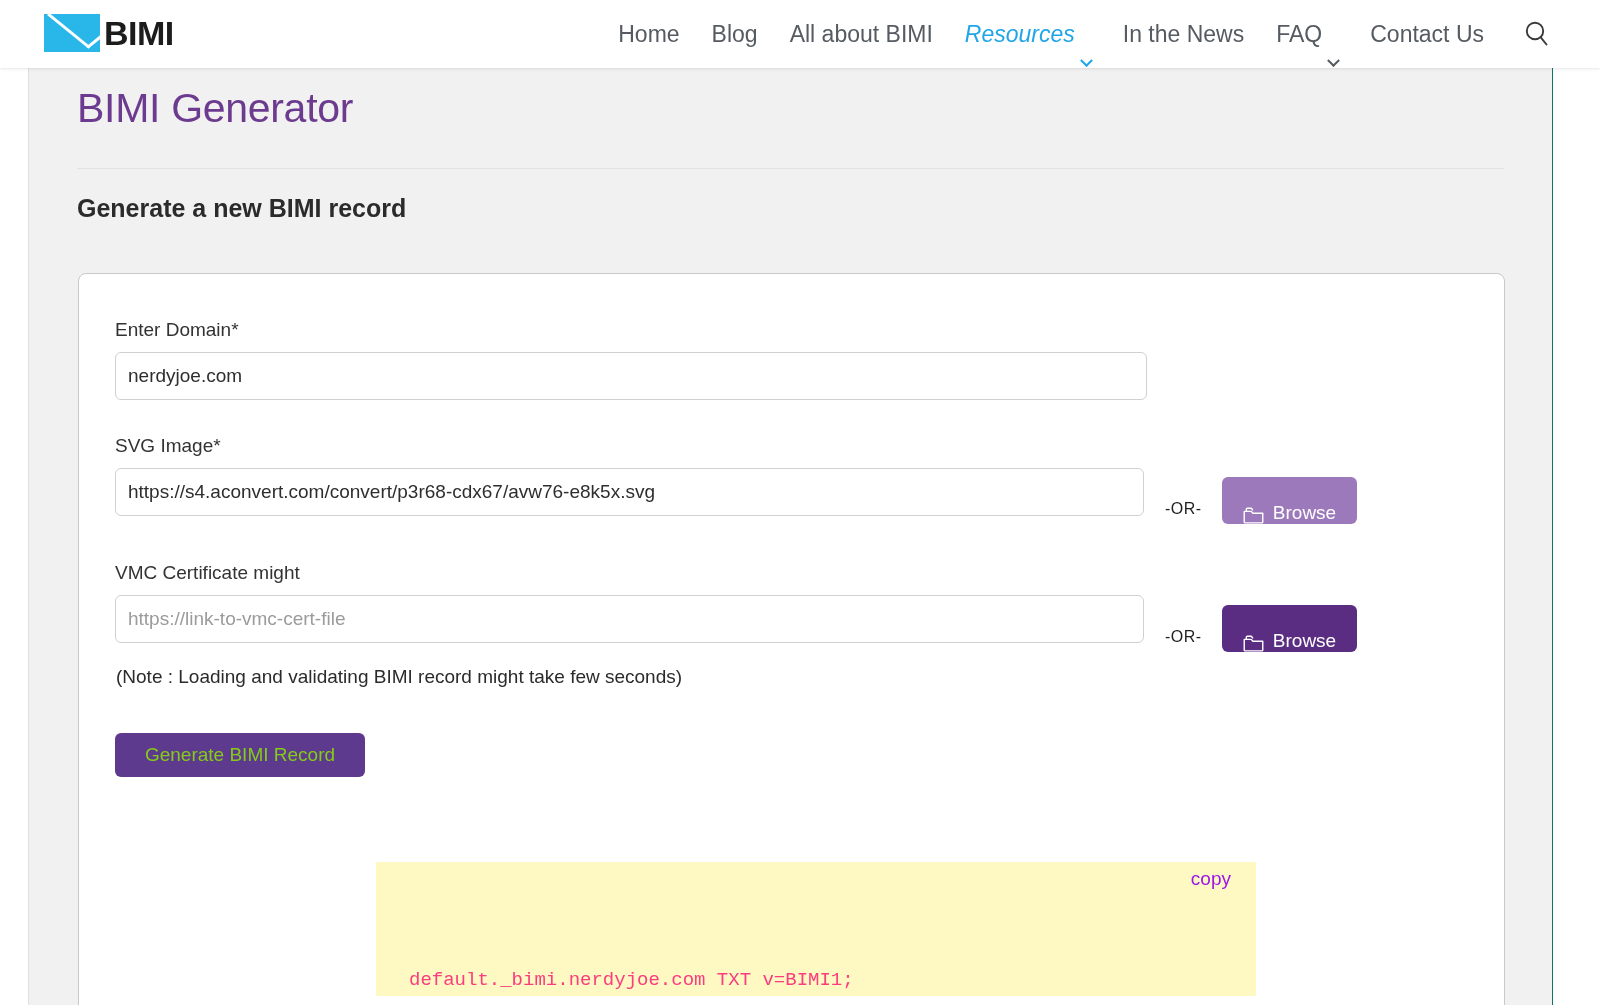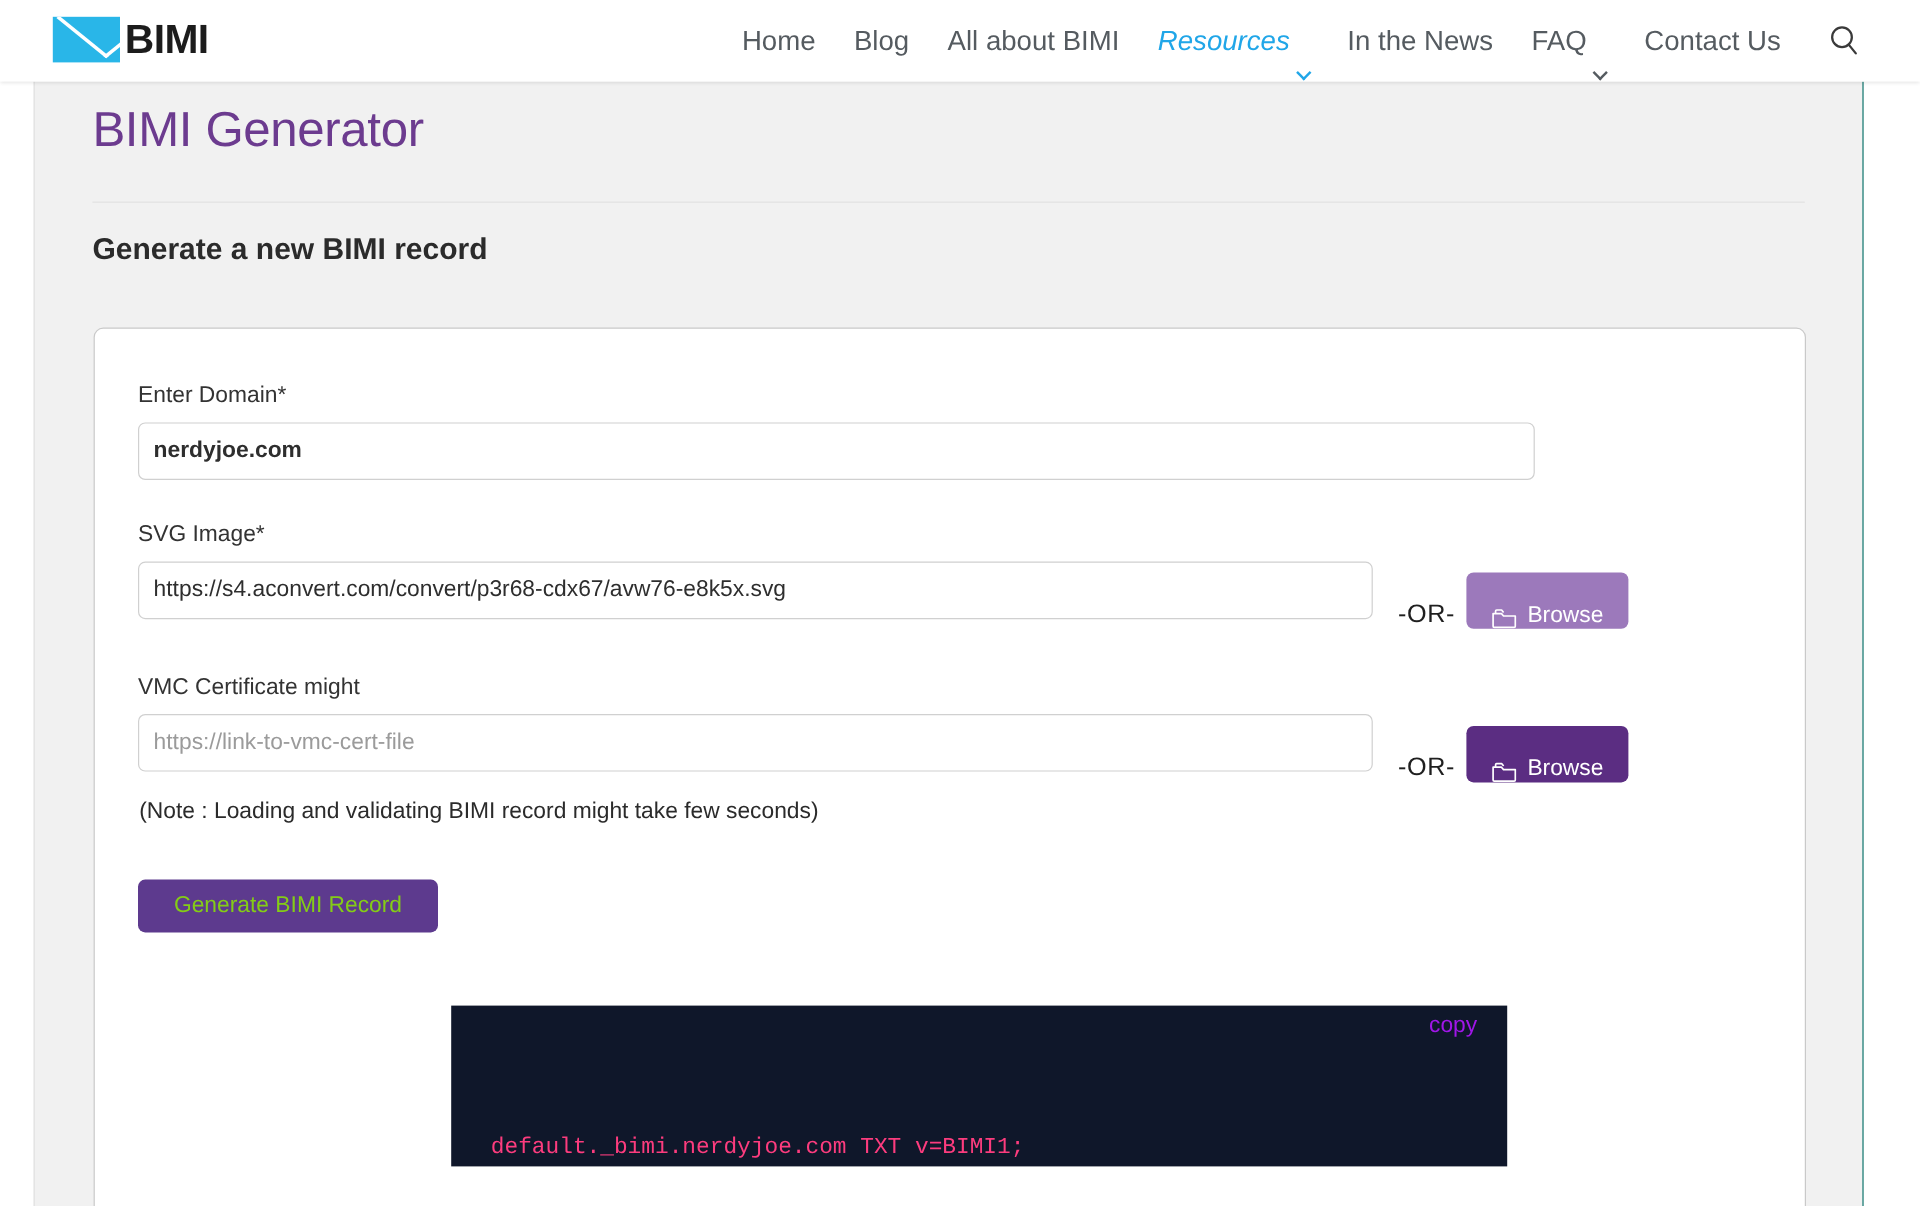--- a/index.html
+++ b/index.html
@@ -157,31 +157,31 @@
     font-family: "Liberation Sans", sans-serif;
     padding: 0 12px;
     color: #2e2e2e;
     background: #ffffff;
     outline: none;
     display: block;
   }
   .text-input::placeholder { color: #9b9b9b; }
 
   .fb-domain { left: 36px; top: 45px; }
-  .fb-domain .text-input { width: 1164px; font-weight: bold; }
+  .fb-domain .text-input { width: 1032px; }
 
   .fb-svg { left: 36px; top: 161px; }
   .fb-svg .text-input { width: 1029px; }
 
   .fb-vmc { left: 36px; top: 288px; }
   .fb-vmc .text-input { width: 1029px; }
 
   .or-label {
     position: absolute;
-    font-size: 21px;
+    font-size: 16px;
     color: #1f1f1f;
     font-weight: 400;
     letter-spacing: 0.5px;
   }
   .or-svg { left: 1086px; top: 226px; }
   .or-vmc { left: 1086px; top: 354px; }
 
   .browse-btn {
     position: absolute;
     width: 135px;
@@ -246,24 +246,24 @@
     font-weight: 700;
     display: flex;
     align-items: center;
     justify-content: center;
     line-height: 1;
     flex: 0 0 auto;
   }
 
   .code-block {
     position: absolute;
-    left: 297px; top: 564px;
+    left: 297px; top: 588px;
     width: 880px;
     height: 134px;
-    background: #0f172a;
+    background: #fef9c3;
   }
   .copy-link {
     position: absolute;
     right: 25px; top: 6px;
     font-size: 19px;
     color: #a016e8;
     cursor: pointer;
     font-family: "Liberation Sans", sans-serif;
   }
   .code-lines {

